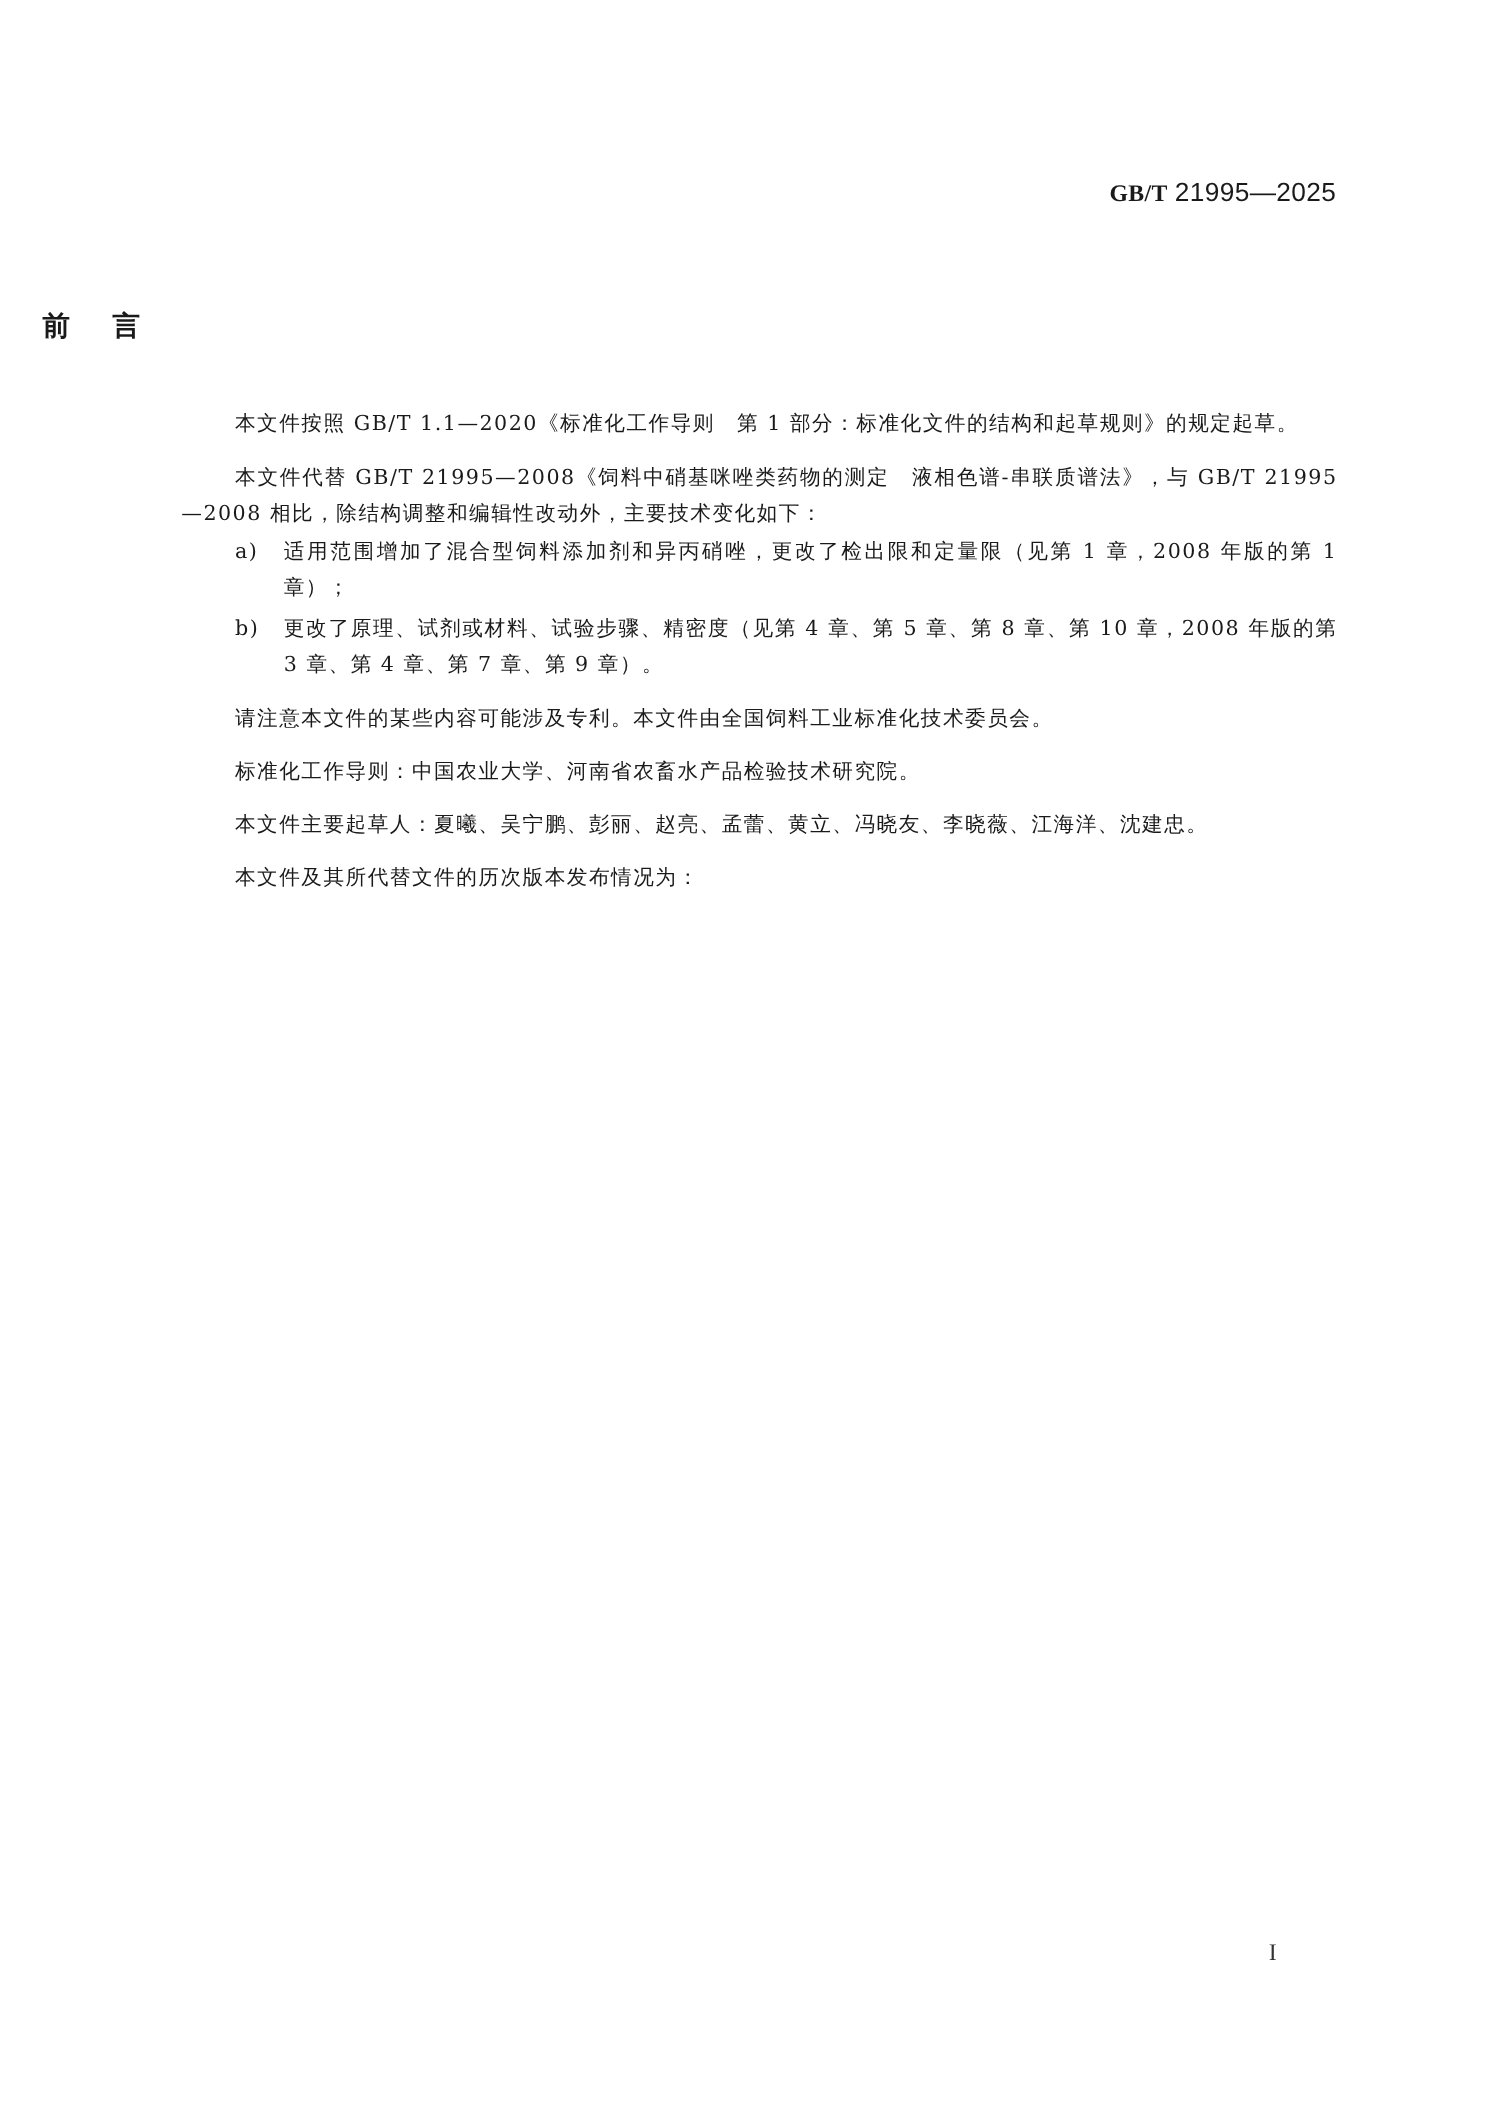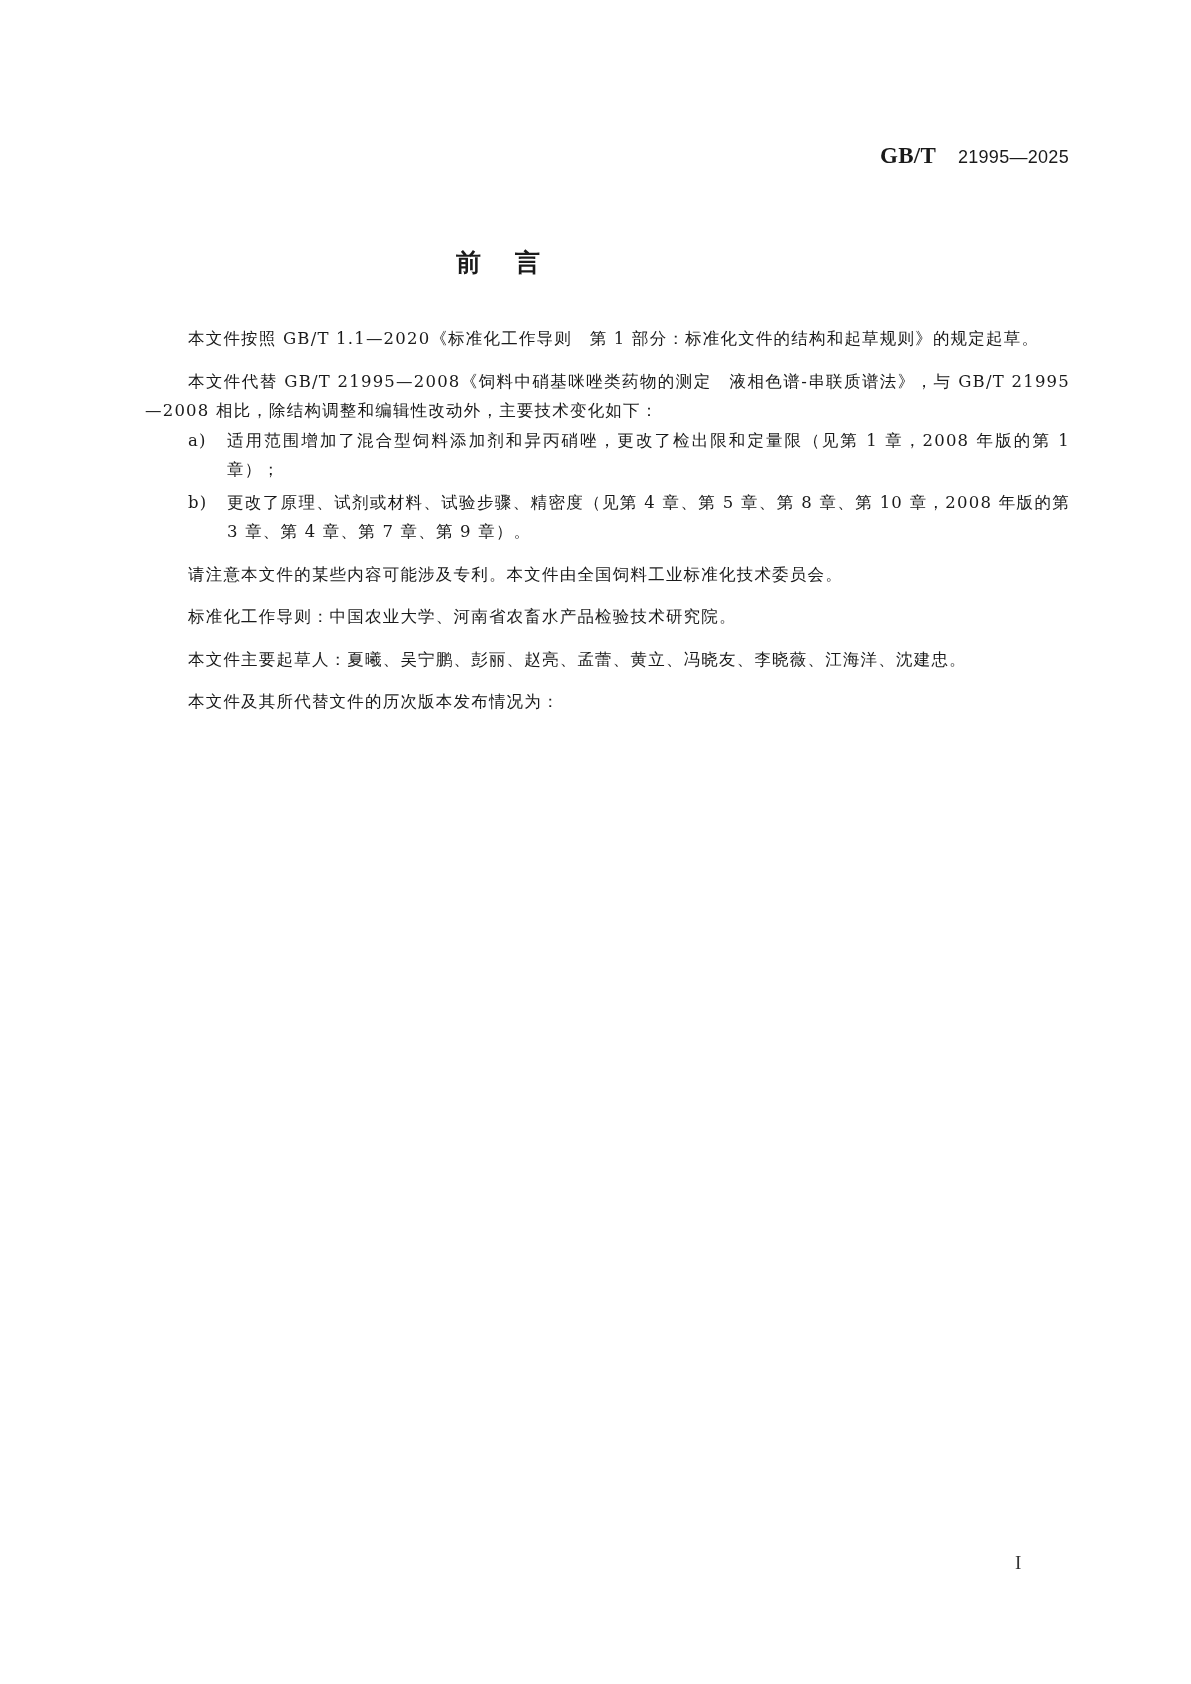--- a/index.html
+++ b/index.html
@@ -19,36 +19,35 @@
       position: absolute;
       top: 143px;
       right: 122px;
       font-size: 17px;
       letter-spacing: 0.3px;
       white-space: nowrap;
     }
     .page-header .std-code {
       font-family: "Liberation Serif", "DejaVu Serif", serif;
       font-weight: bold;
-      font-size: 23px;
-      margin-right: 16px;
+      font-size: 19px;
+      margin-right: 0;
     }
     .page-header .std-num {
       font-family: "Liberation Sans", "DejaVu Sans", sans-serif;
-      font-size: 18px;
+      font-size: 21px;
     }
     .page-title {
       position: absolute;
       top: 246px;
       left: 0;
       width: 996px;
-      text-align: center;
       font-family: "DejaVu Sans", "Liberation Sans", sans-serif;
       font-weight: bold;
-      font-size: 25px;
+      font-size: 22px;
       letter-spacing: 34px;
       text-indent: 34px;
     }
     .body {
       position: absolute;
       top: 324px;
       left: 145px;
       width: 925px;
       font-size: 16.5px;
       line-height: 29.5px;

